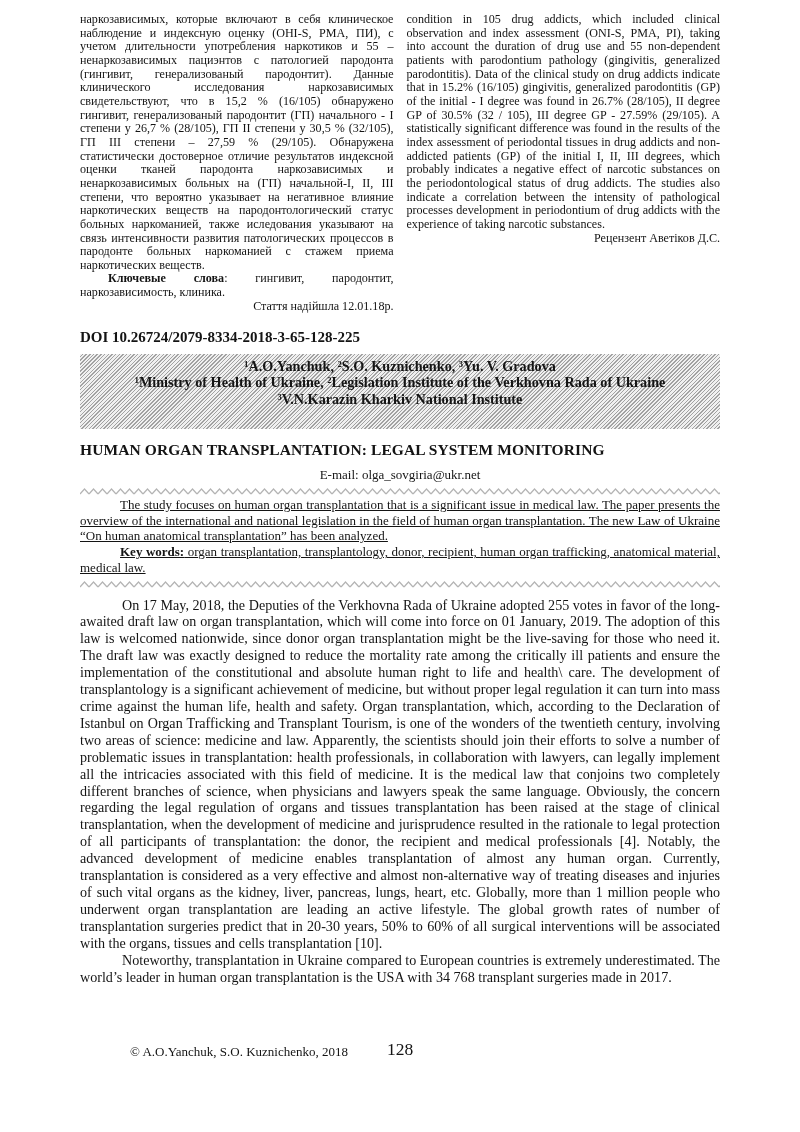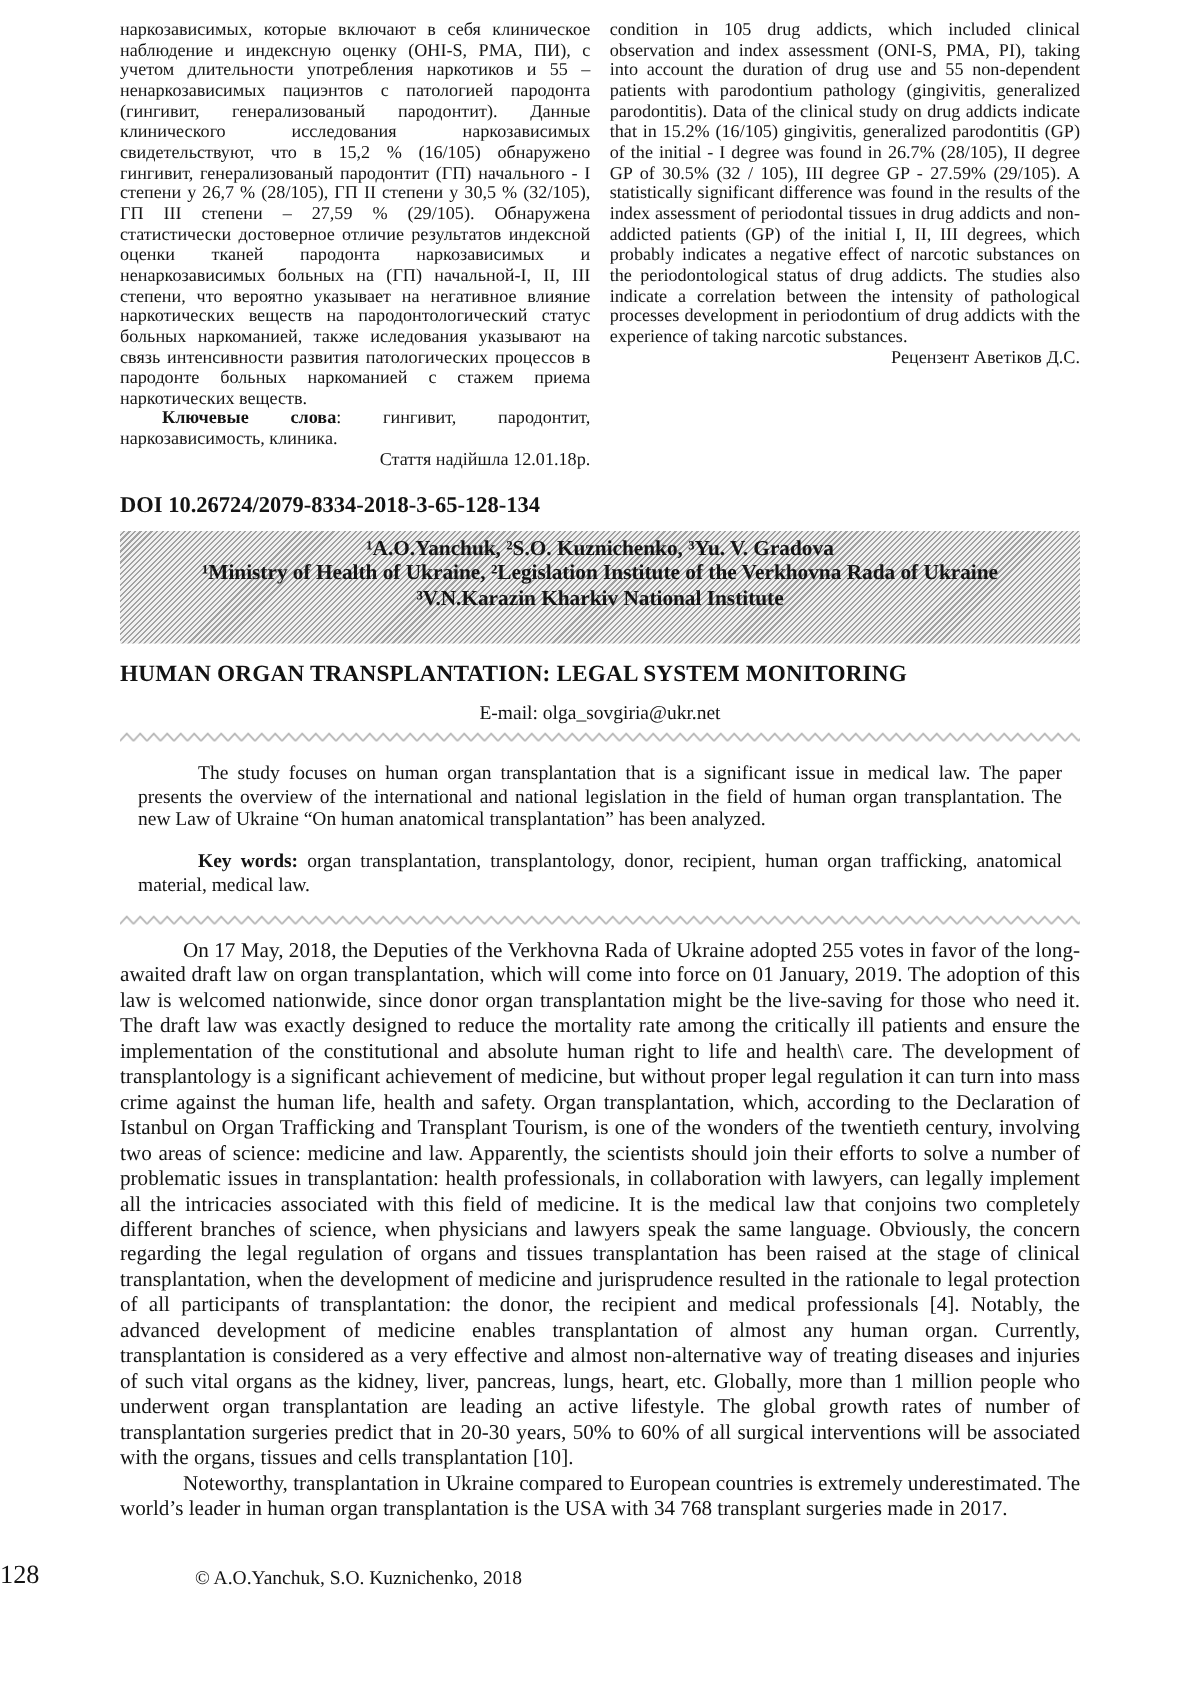--- a/index.html
+++ b/index.html
@@ -63,34 +63,34 @@
   }
   .email {
     margin-top: 8px;
     text-align: center;
     font-size: 13px;
   }
   
   .zigzag { display: block; margin-top: 5px; }
   
   .abstract { margin-top: 2px; font-size: 13px; line-height: 1.21; }
-  .abstract p { margin: 12px; }
+  .abstract p { margin: 0; text-decoration: underline; }
   .ind { text-indent: 40px; }
   
   .body-text { margin-top: 9px; font-size: 14.1px; line-height: 1.2; }
   .body-text p { margin: 0; text-indent: 42px; }
   
   .footer-copyright {
     position: absolute; left: 130px; top: 1044px;
     font-size: 13px;
     font-family: Liberation Serif, serif;
   }
   .footer-page {
     position: absolute; left: 0; right: 0; top: 1039px;
-    text-align: left;
+    text-align: center;
     font-size: 17.5px;
   }
 </style>
 </head>
 <body>
 
 <div class="page">
 
 
   <div class="columns">
@@ -99,21 +99,21 @@
       <p class="just kw"><b>Ключевые слова</b><span>: гингивит, пародонтит, наркозависимость, клиника.</span></p>
       <p class="sig">Стаття надійшла 12.01.18р.</p>
     </div>
     <div class="col">
       <p class="just">condition in 105 drug addicts, which included clinical observation and index assessment (ONI-S, PMA, PI), taking into account the duration of drug use and 55 non-dependent patients with parodontium pathology (gingivitis, generalized parodontitis). Data of the clinical study on drug addicts indicate that in 15.2% (16/105) gingivitis, generalized parodontitis (GP) of the initial - I degree was found in 26.7% (28/105), II degree GP of 30.5% (32 / 105), III degree GP - 27.59% (29/105). A statistically significant difference was found in the results of the index assessment of periodontal tissues in drug addicts and non-addicted patients (GP) of the initial I, II, III degrees, which probably indicates a negative effect of narcotic substances on the periodontological status of drug addicts. The studies also indicate a correlation between the intensity of pathological processes development in periodontium of drug addicts with the experience of taking narcotic substances.</p>
       <p class="sig">Рецензент Аветіков Д.С.</p>
     </div>
   </div>
 
   <div class="ids">
-    <div>DOI 10.26724/2079-8334-2018-3-65-128-134</div>
+    <div>DOI 10.26724/2079-8334-2018-3-65-128-225</div>
   </div>
 
   <div class="authors-block">
     <div>¹A.O.Yanchuk, ²S.O. Kuznichenko, ³Yu. V. Gradova</div>
     <div>¹Ministry of Health of Ukraine, ²Legislation Institute of the Verkhovna Rada of Ukraine</div>
     <div>³V.N.Karazin Kharkiv National Institute</div>
   </div>
 
   <h1 class="title">HUMAN ORGAN TRANSPLANTATION: LEGAL SYSTEM MONITORING</h1>
 

